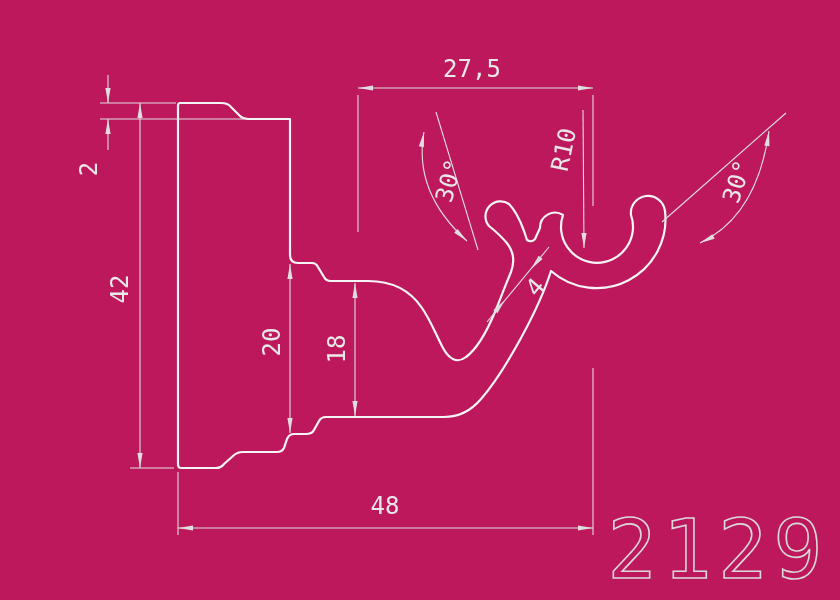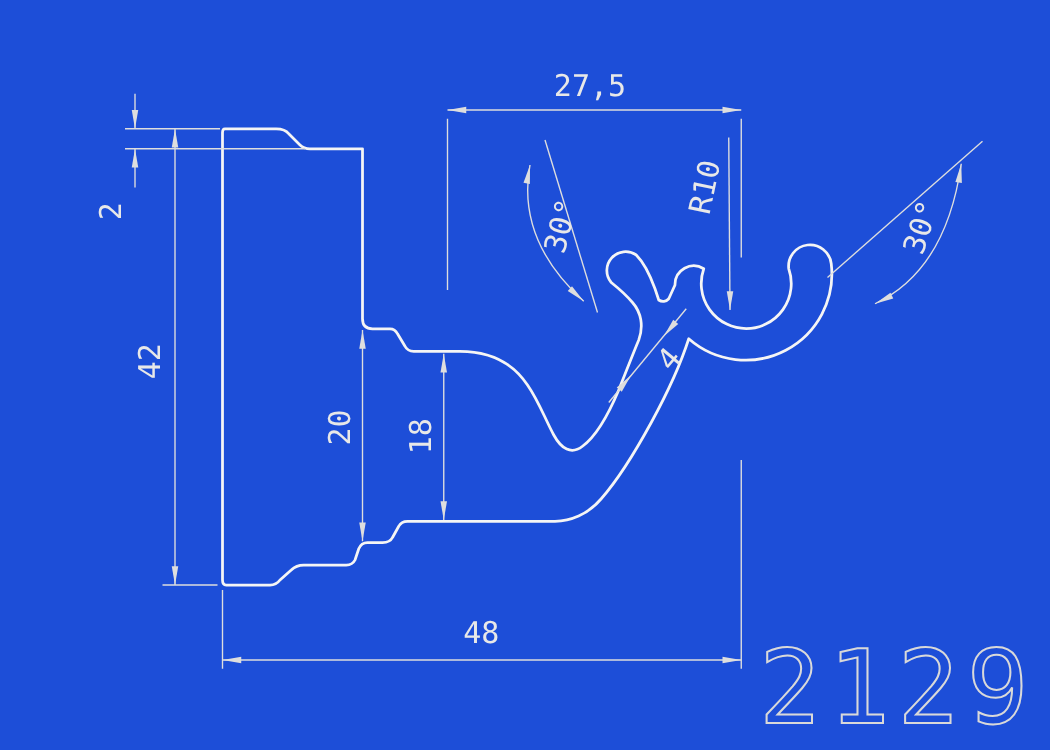--- a/index.html
+++ b/index.html
@@ -1,19 +1,19 @@
 <!DOCTYPE html>
 <html><head>
 <meta charset="utf-8">
 <style>
   html,body{margin:0;padding:0;background:#0e1013;}
   .canvas{
     position:relative;
     width:840px;height:600px;
-    background:#1d4ed8;
+    background:#be185d;
     overflow:hidden;
     font-family:"DejaVu Sans Mono", monospace;
   }
   svg{display:block;}
   .profile{stroke:#f5f5f5;stroke-width:2.2;fill:none;stroke-linejoin:round;stroke-linecap:round;}
   .dim{stroke:#dedede;stroke-width:1.1;fill:none;stroke-linecap:butt;}
   .arrow{fill:#dedede;stroke:none;}
   .dimtext{fill:#e8e8e8;font-size:24px;font-family:"DejaVu Sans Mono", monospace;}
   .parttext{fill:none;stroke:#d9d9d9;stroke-width:1.6;font-size:82px;letter-spacing:6px;font-family:"DejaVu Sans Mono", monospace;}
 </style>

